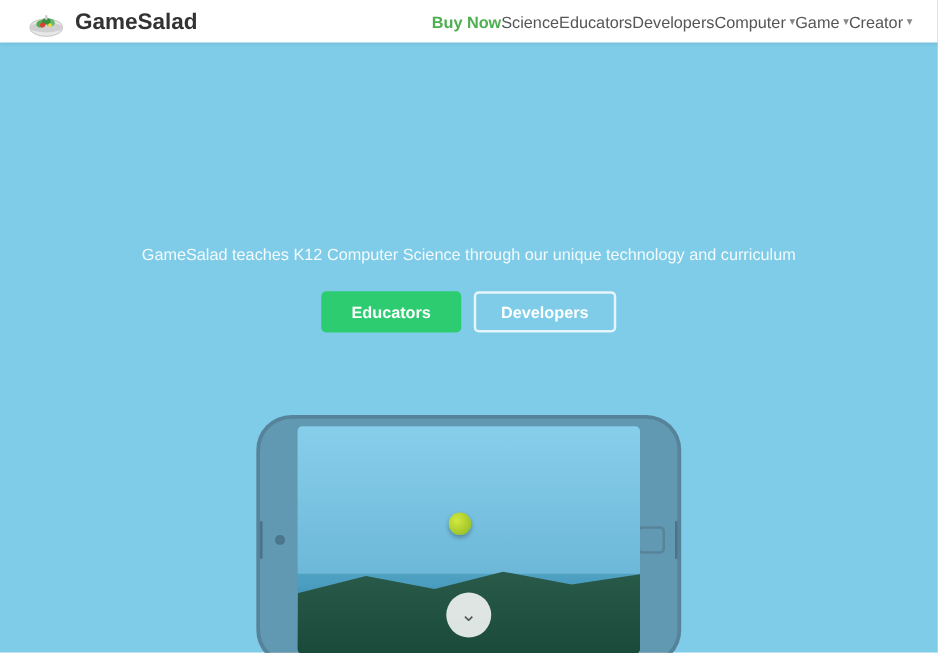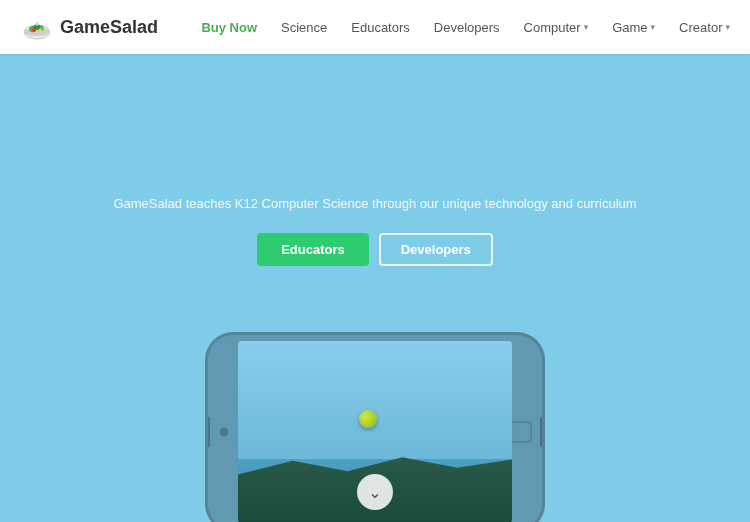--- a/index.html
+++ b/index.html
@@ -2,21 +2,21 @@
 <html><head>
   <meta charset="utf-8">
   <style>
     * { margin: 0; padding: 0; box-sizing: border-box; }
     body { width: 750px; height: 522px; overflow: hidden; font-family: 'Helvetica Neue', Arial, sans-serif; }
 
     
     .header {
       position: absolute;
       top: 0; left: 0; right: 0;
-      height: 54px;
+      height: 34px;
       background: #fff;
       display: flex;
       align-items: center;
       padding: 0 20px;
       z-index: 10;
       box-shadow: 0 1px 3px rgba(0,0,0,0.08);
     }
     .logo-area {
       display: flex;
       align-items: center;
@@ -28,21 +28,20 @@
       height: 34px;
     }
     .logo-text {
       font-size: 18px;
       font-weight: 700;
       color: #333;
     }
     nav {
       display: flex;
       align-items: flex-start;
-      gap: 24px;
     }
     .nav-item {
       font-size: 13px;
       color: #555;
       cursor: pointer;
       text-decoration: none;
       display: flex;
       align-items: center;
       gap: 3px;
     }

